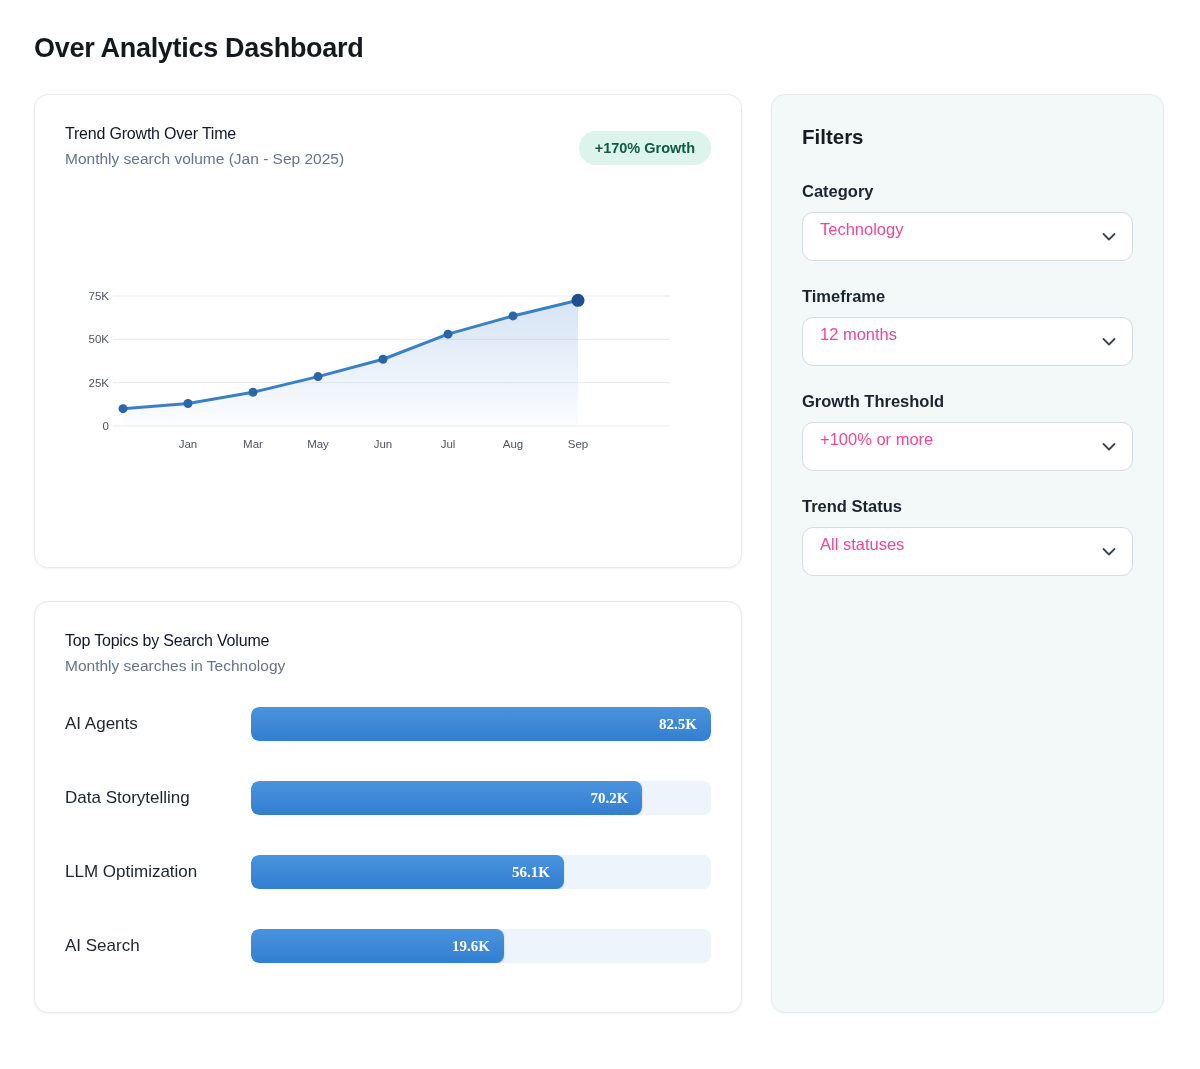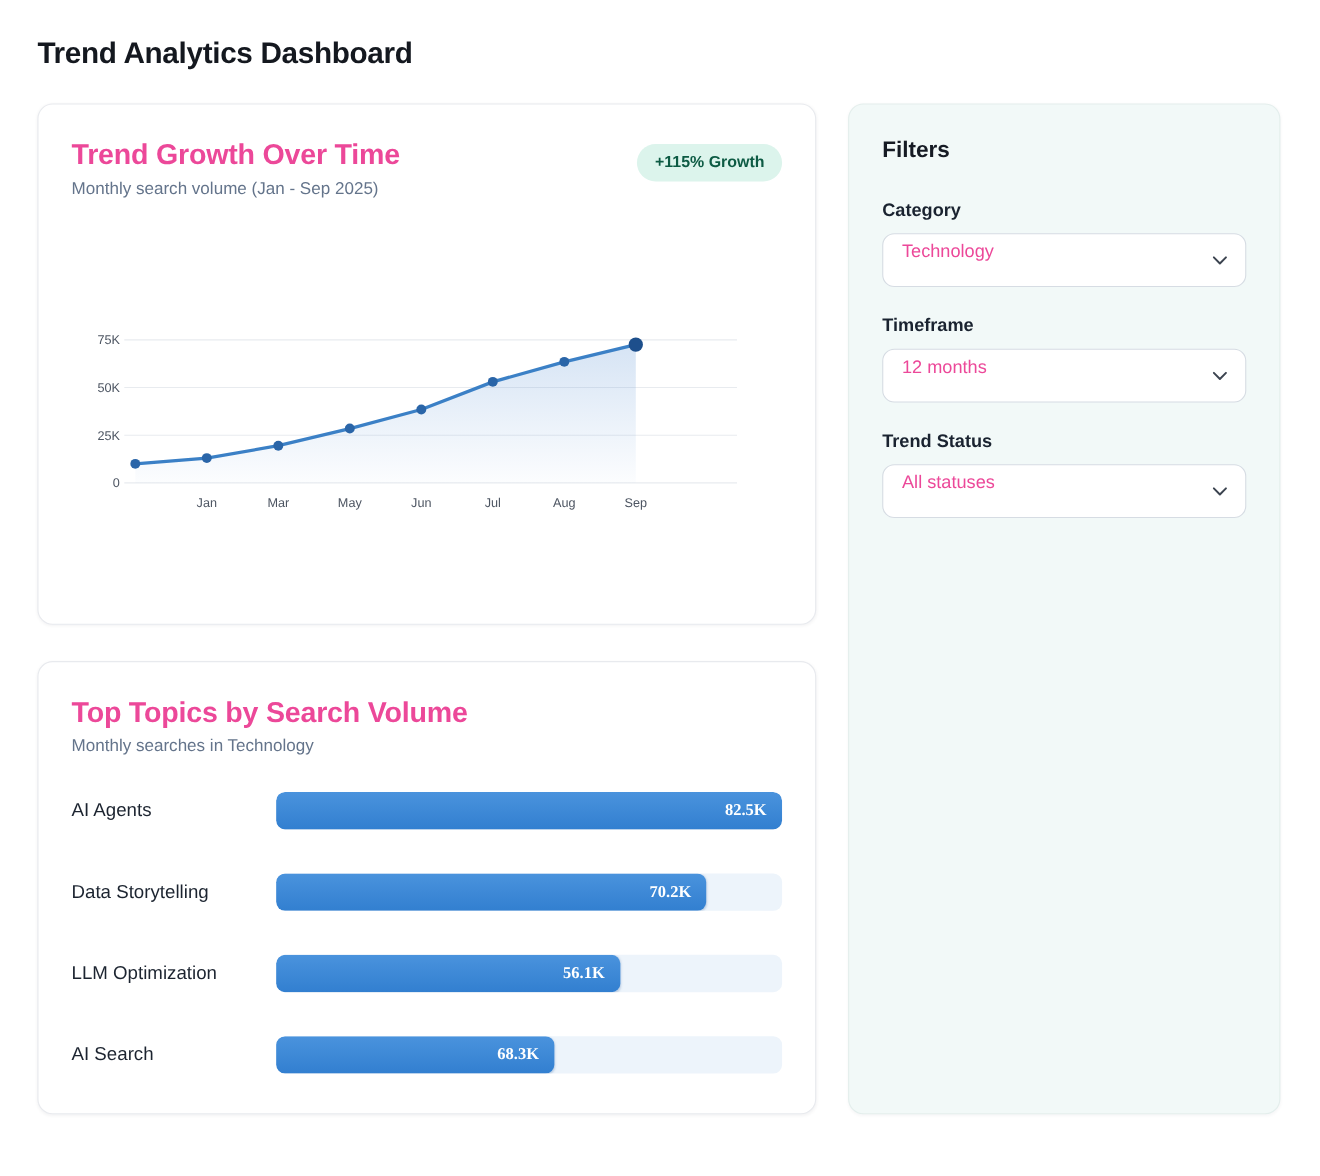--- a/index.html
+++ b/index.html
@@ -16,21 +16,21 @@
 
   .layout { display:grid; grid-template-columns:708px 393px; column-gap:29px; margin-top:30px; align-items:stretch; }
   .left-col { display:flex; flex-direction:column; gap:33px; }
 
   .card {
     background:#fff; border:1px solid #e8eaee; border-radius:14px;
     box-shadow:0 1px 3px rgba(15,23,42,.05); padding:30px; overflow:hidden;
   }
   .card-trend { height:474px; }
   .card-topics { height:412px; }
-  .card h2 { font-size:26px; font-weight:700; margin:0; color:#ec4899; letter-spacing:-0.2px; }
+  .card h2 { font-size:16px; font-weight:400; margin:0; color:#0f172a; letter-spacing:-0.2px; }
   .card-sub { font-size:15.5px; color:#64748b; margin:7px 0 0; }
 
   .card-head { display:flex; justify-content:space-between; align-items:flex-start; }
   .badge {
     background:#dcf4ec; color:#0d5b44; font-size:14.5px; font-weight:700;
     padding:9px 16px; border-radius:999px; margin-top:6px; white-space:nowrap;
   }
 
   .chart-svg { display:block; margin-top:118px; overflow:visible; font-family:inherit; }
   .tick-label { font-size:11.5px; fill:#4d5562; text-anchor:end; }
@@ -65,34 +65,34 @@
     font-family:inherit; cursor:pointer;
   }
   .chev { position:absolute; right:17px; top:50%; transform:translateY(-50%); pointer-events:none; display:flex; }
 </style>
 </head>
 <body>
 
 <div class="page">
 
   <header>
-    <h1 class="page-title">Trend Analytics Dashboard</h1>
+    <h1 class="page-title">Over Analytics Dashboard</h1>
   </header>
 
   <div class="layout">
 
     <div class="left-col">
 
       <section class="card card-trend">
         <div class="card-head">
           <div>
             <h2>Trend Growth Over Time</h2>
             <p class="card-sub">Monthly search volume (Jan - Sep 2025)</p>
           </div>
-          <span class="badge">+115% Growth</span>
+          <span class="badge">+170% Growth</span>
         </div>
         <svg class="chart-svg" width="648" height="172">
             <defs>
               <linearGradient id="areaGrad" x1="0" y1="0" x2="0" y2="1">
                 <stop offset="0" stop-color="rgba(96,150,214,0.26)"></stop>
                 <stop offset="1" stop-color="rgba(96,150,214,0.02)"></stop>
               </linearGradient>
             </defs>
             <line x1="48" y1="140" x2="605" y2="140" stroke="#e8ebef" stroke-width="1"></line>
             <text x="44" y="144" class="tick-label">0</text>
@@ -147,21 +147,21 @@
               <div class="bar-track">
                 <div class="bar-fill" style="width: 68%;">
                   <span>56.1K</span>
                 </div>
               </div>
             </div>
             <div class="bar-row">
               <div class="bar-label">AI Search</div>
               <div class="bar-track">
                 <div class="bar-fill" style="width: 55%;">
-                  <span>68.3K</span>
+                  <span>19.6K</span>
                 </div>
               </div>
             </div>
           </div>
       </section>
 
     </div>
 
     <aside class="filters">
       <h2>Filters</h2>
@@ -176,20 +176,28 @@
           </div>
           <div class="fgroup">
             <div class="flabel">Timeframe</div>
             <div class="selwrap"><select><option>12 months</option></select><span class="chev">
                 <svg width="14" height="9" viewBox="0 0 14 9" fill="none">
                   <path d="M1.5 1.5 L7 7 L12.5 1.5" stroke="#3c4450" stroke-width="1.8" stroke-linecap="round" stroke-linejoin="round"></path>
                 </svg>
               </span></div>
           </div>
           <div class="fgroup">
+            <div class="flabel">Growth Threshold</div>
+            <div class="selwrap"><select><option>+100% or more</option></select><span class="chev">
+                <svg width="14" height="9" viewBox="0 0 14 9" fill="none">
+                  <path d="M1.5 1.5 L7 7 L12.5 1.5" stroke="#3c4450" stroke-width="1.8" stroke-linecap="round" stroke-linejoin="round"></path>
+                </svg>
+              </span></div>
+          </div>
+          <div class="fgroup">
             <div class="flabel">Trend Status</div>
             <div class="selwrap"><select><option>All statuses</option></select><span class="chev">
                 <svg width="14" height="9" viewBox="0 0 14 9" fill="none">
                   <path d="M1.5 1.5 L7 7 L12.5 1.5" stroke="#3c4450" stroke-width="1.8" stroke-linecap="round" stroke-linejoin="round"></path>
                 </svg>
               </span></div>
           </div>
         </div>
     </aside>
 

